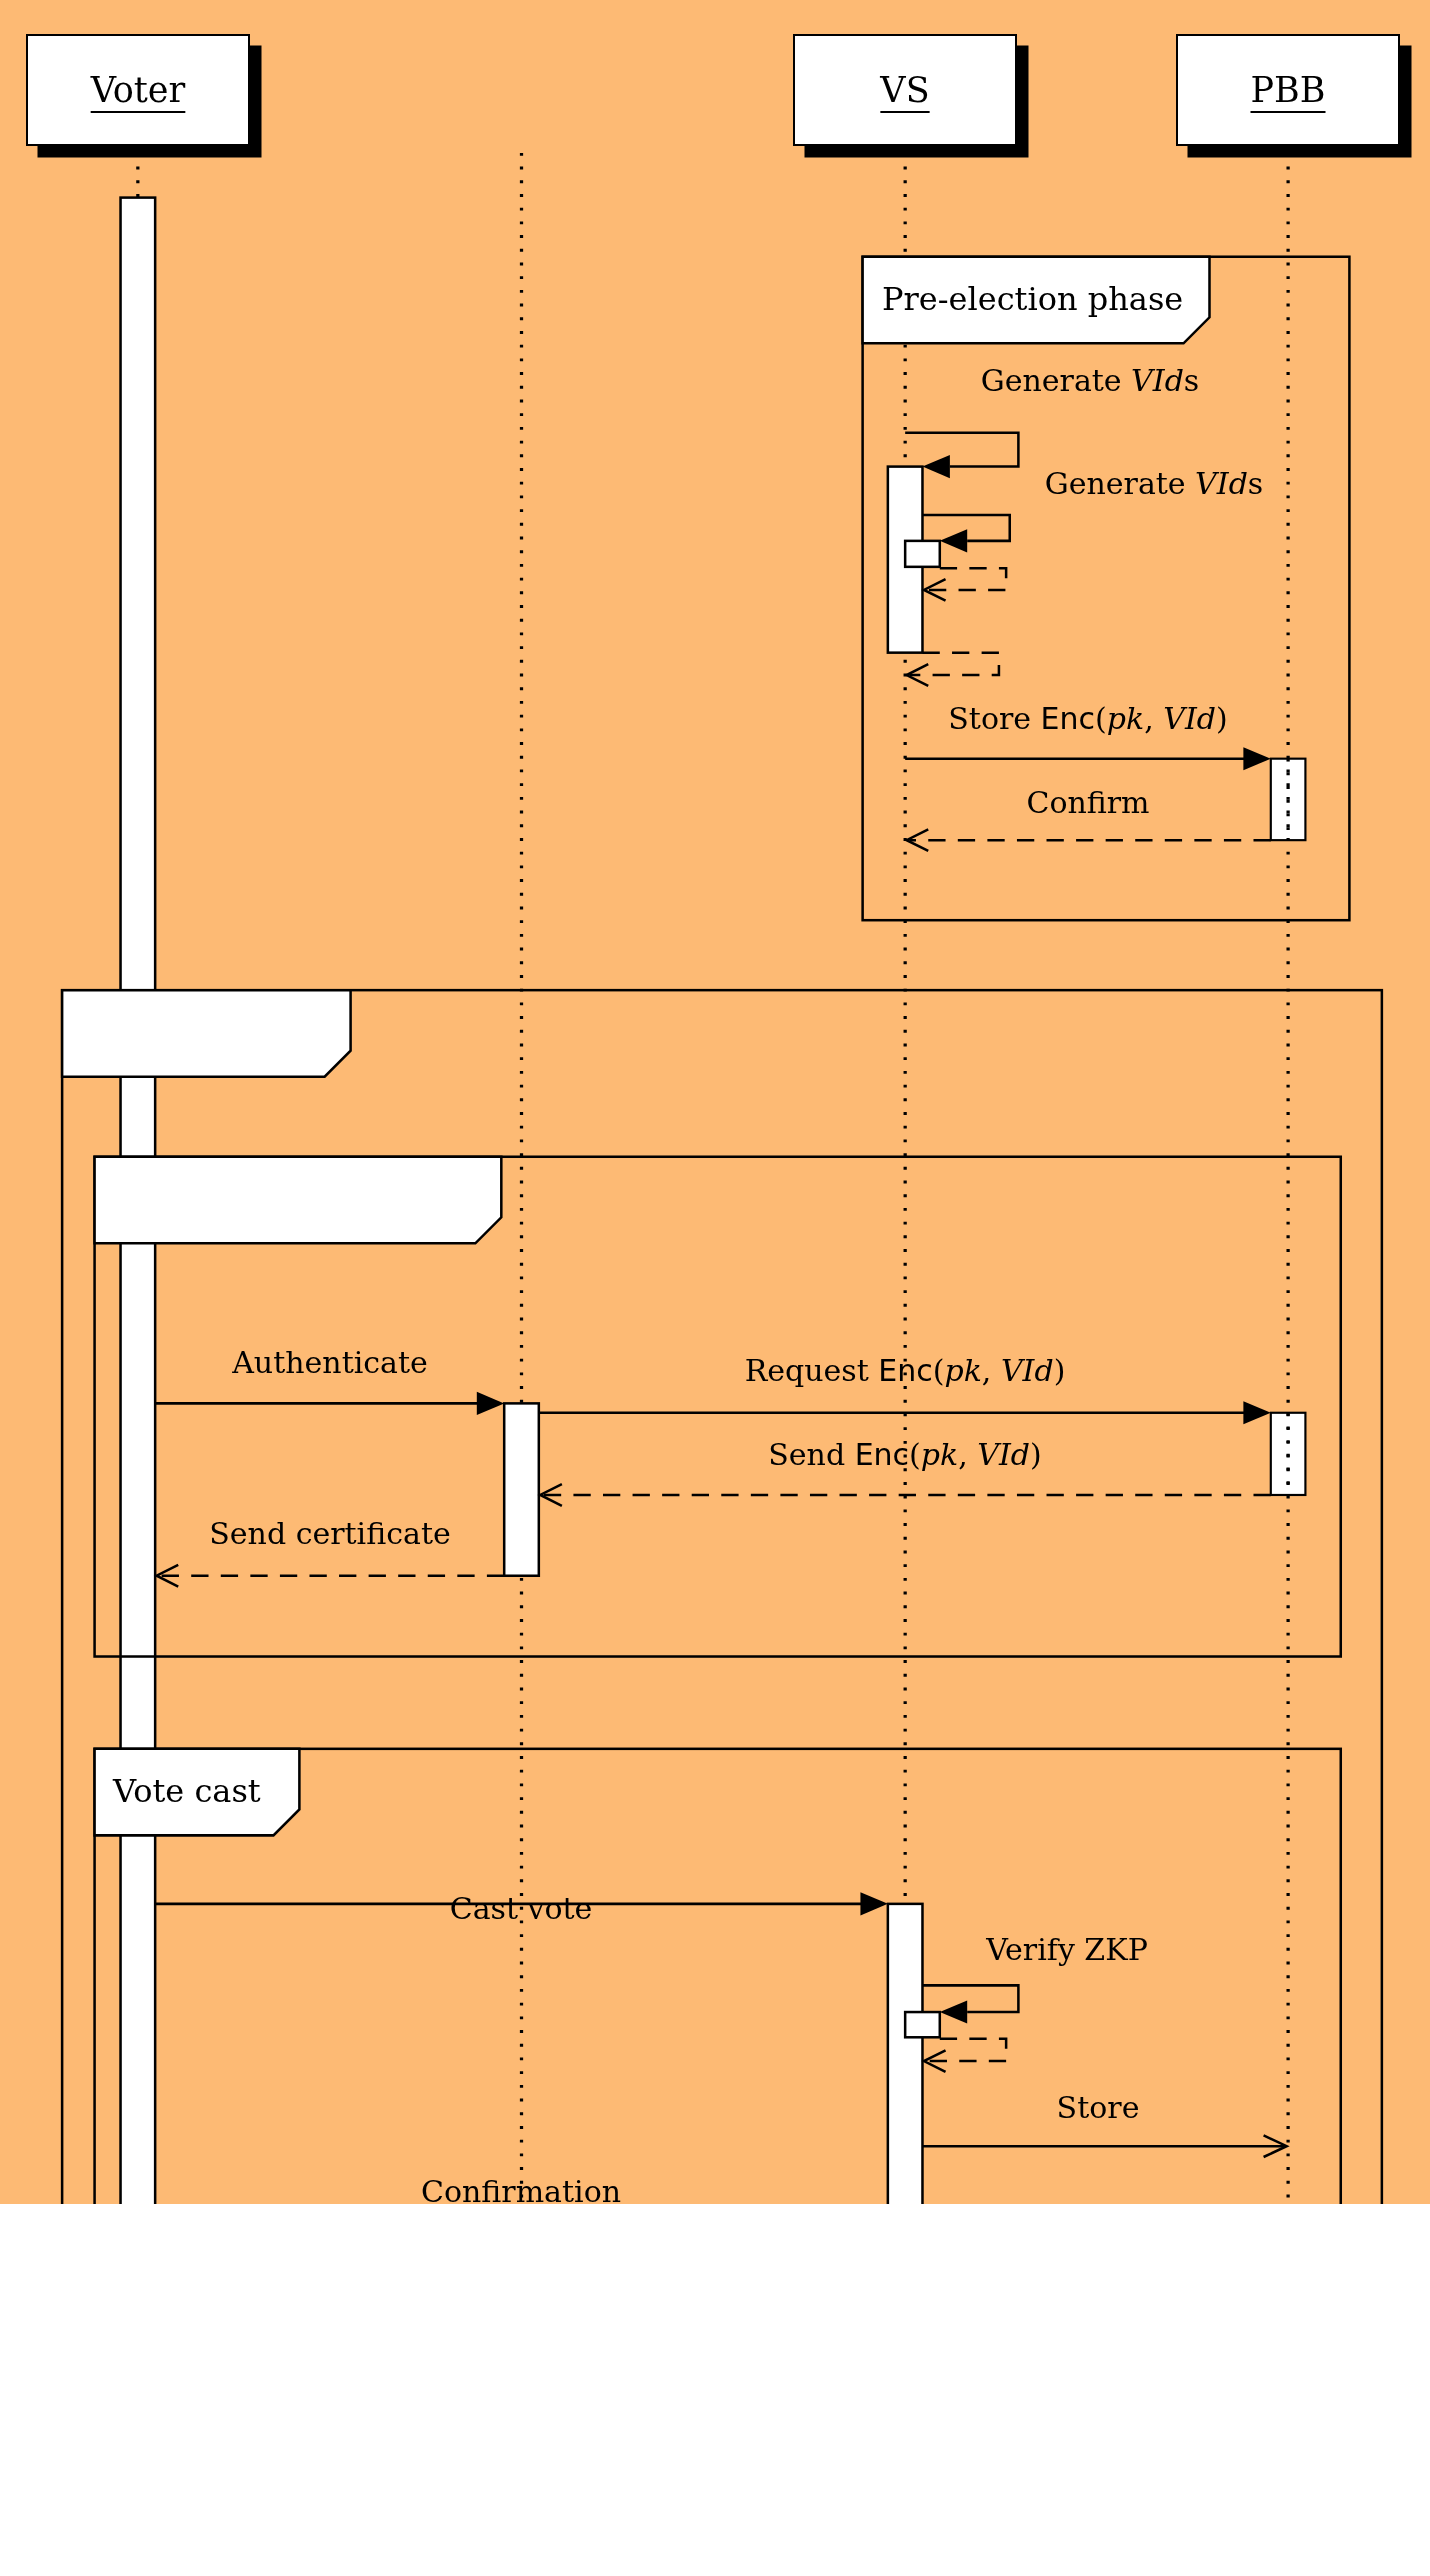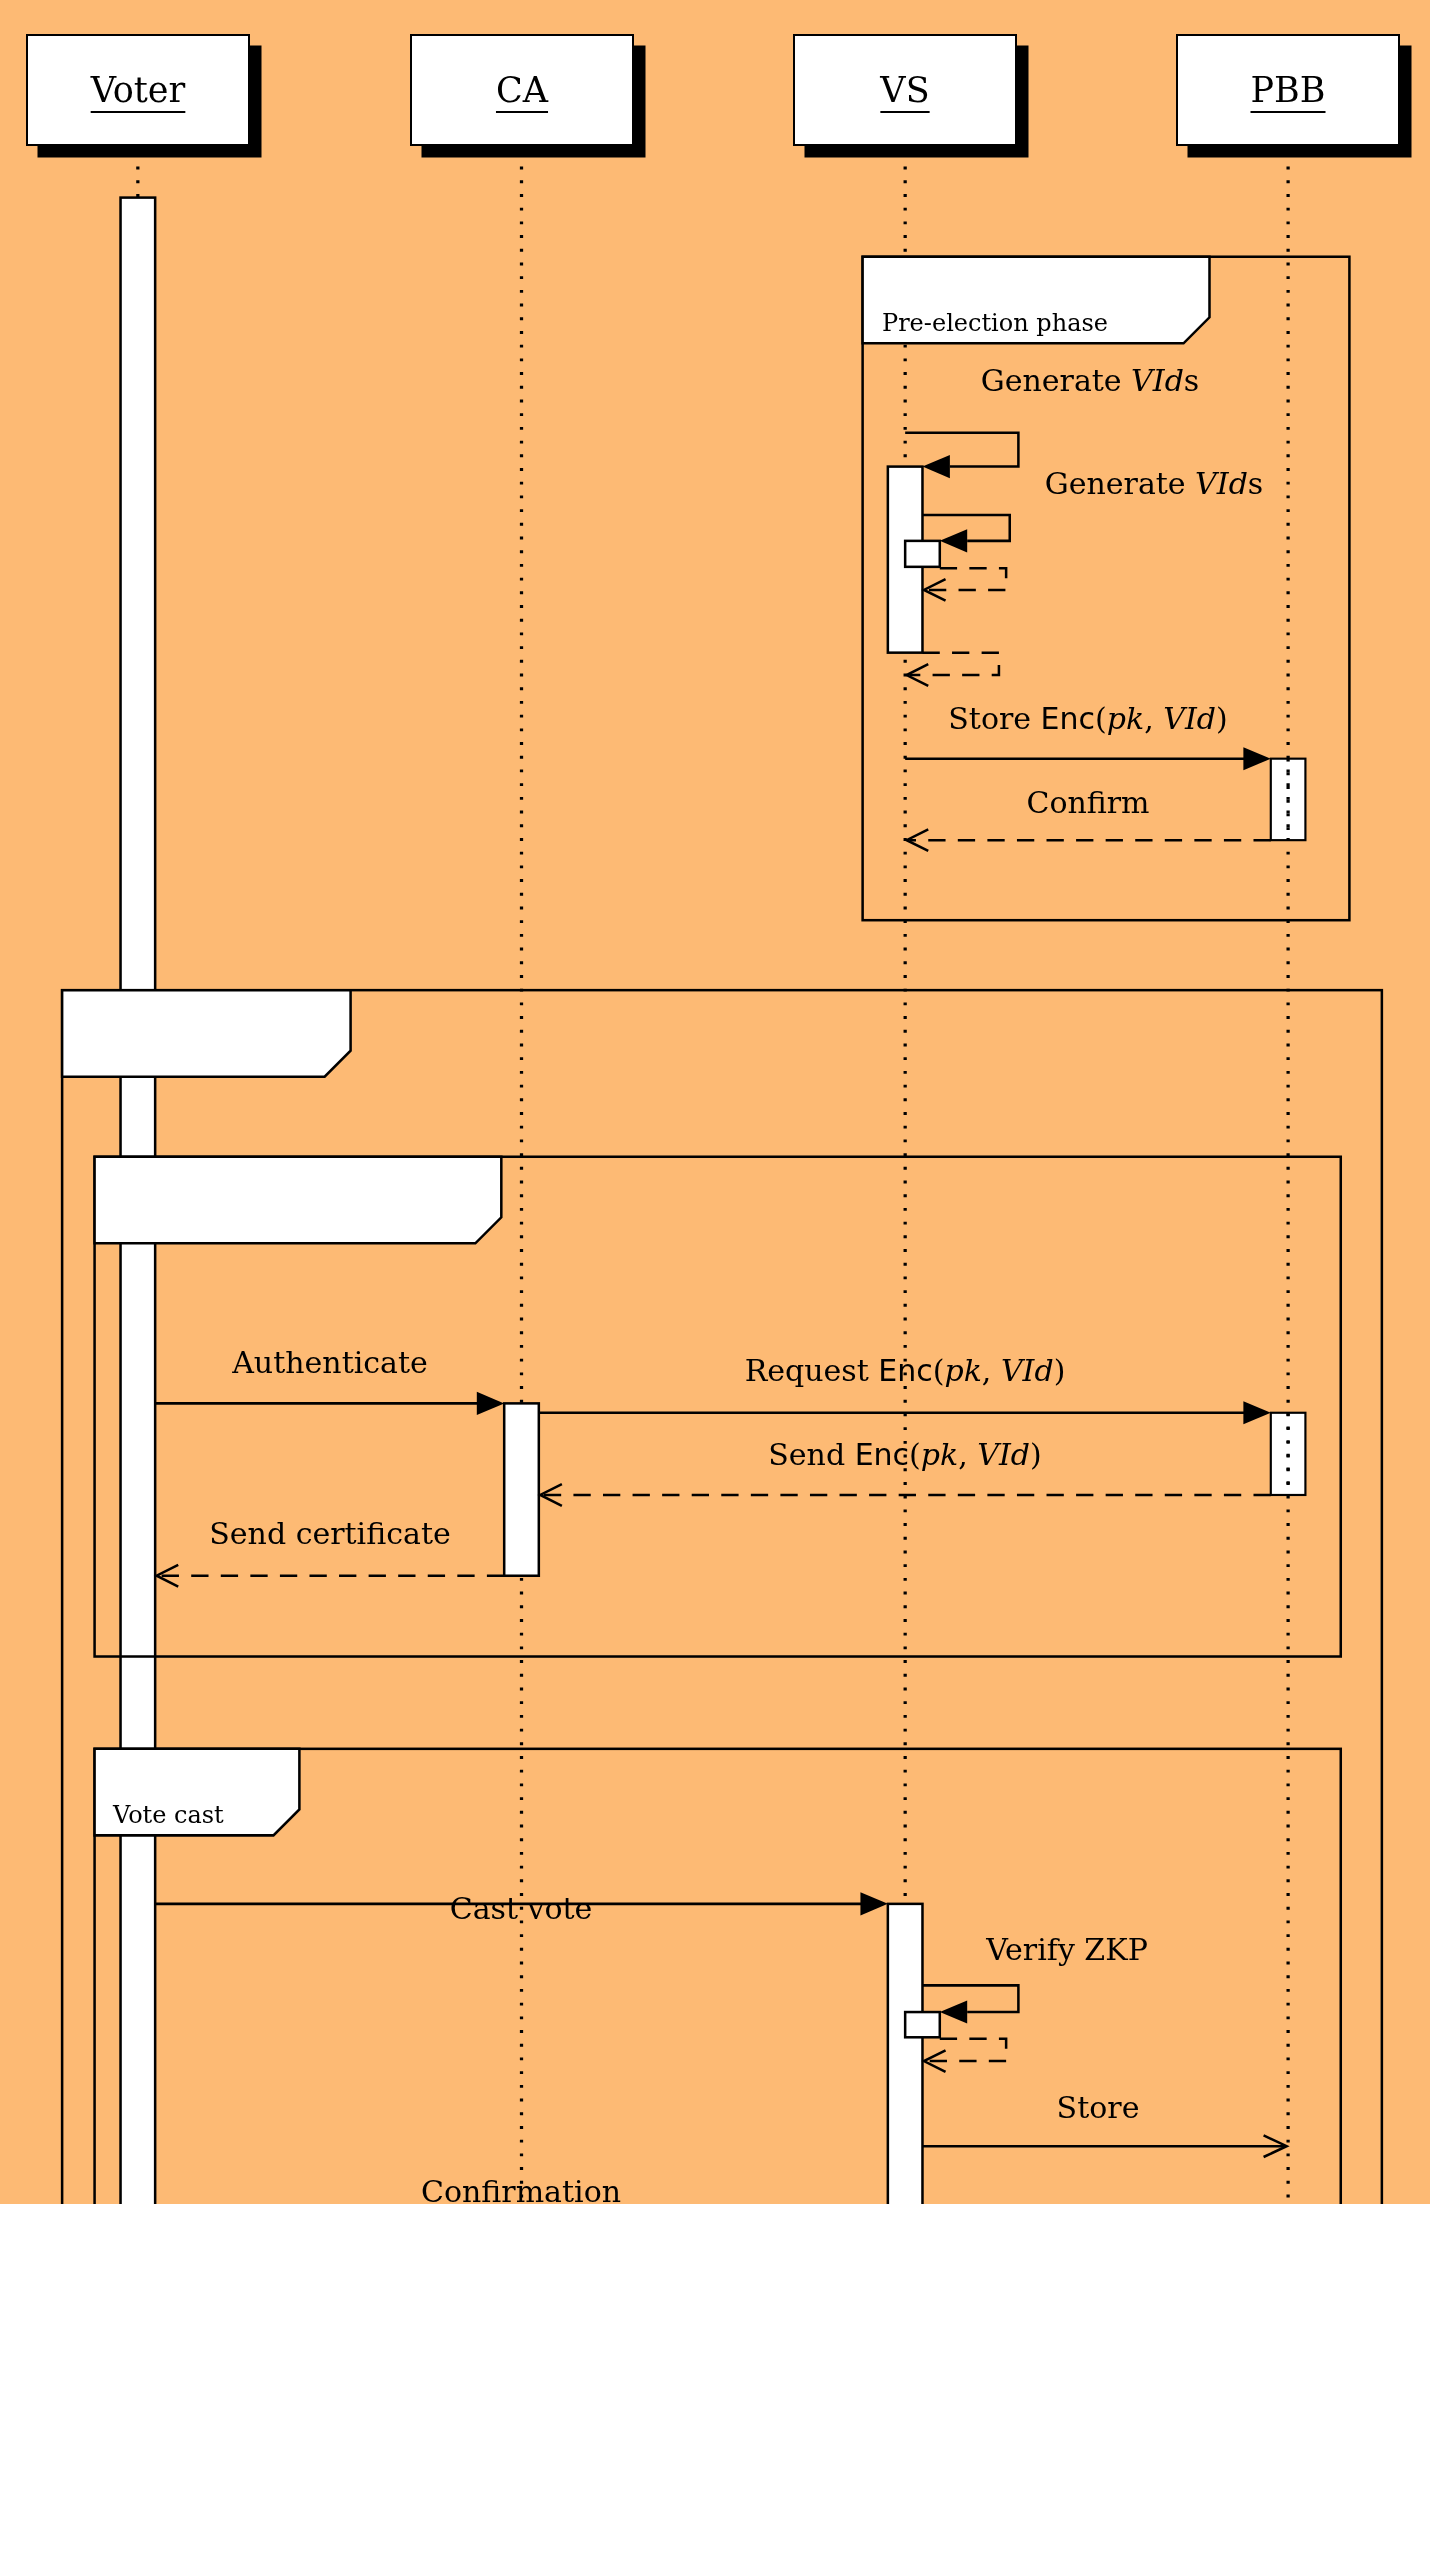--- a/index.html
+++ b/index.html
@@ -25,23 +25,22 @@
   .actor-box span{
     text-decoration:underline;
     text-underline-offset:8.7px;
     text-decoration-thickness:2.2px;
   }
   .frame-label{
     position:absolute;
     display:flex;align-items:center;
     padding-left:19px;
     box-sizing:border-box;
-    font-size:24px;
+    font-size:32px;
     white-space:nowrap;
-    margin-top:24px;
   }
   .msg{
     position:absolute;
     transform:translate(-50%,-50%);
     white-space:nowrap;
     font-size:30px;
   }
   .seg-rm{font-style:normal;}
   .seg-it{font-style:italic;}
   .seg-sf{font-family:"DejaVu Sans","Liberation Sans",sans-serif;font-style:normal;}
@@ -164,23 +163,20 @@
     </g>
 
     <g stroke="#000" stroke-width="3.5" fill="none">
       <line x1="215" y1="3322" x2="1782" y2="3322"></line>
       <path d="M1752,3307 L1784,3322 L1752,3337"></path>
     </g>
   </svg>
 
   <div class="actor-box" style="left:26px;top:34px;">
       <span>Voter</span>
-    </div>
-  <div class="actor-box" style="left:410px;top:34px;">
-      <span>CA</span>
     </div>
   <div class="actor-box" style="left:793px;top:34px;text-align:right;">
       <span>VS</span>
     </div>
   <div class="actor-box" style="left:1176px;top:34px;">
       <span>PBB</span>
     </div>
 
   <div class="frame-label" style="left:863px;top:257px;width:332px;height:84px;">Pre-election phase</div>
   <div class="frame-label" style="left:94px;top:1749px;width:195px;height:84px;">Vote cast</div>

